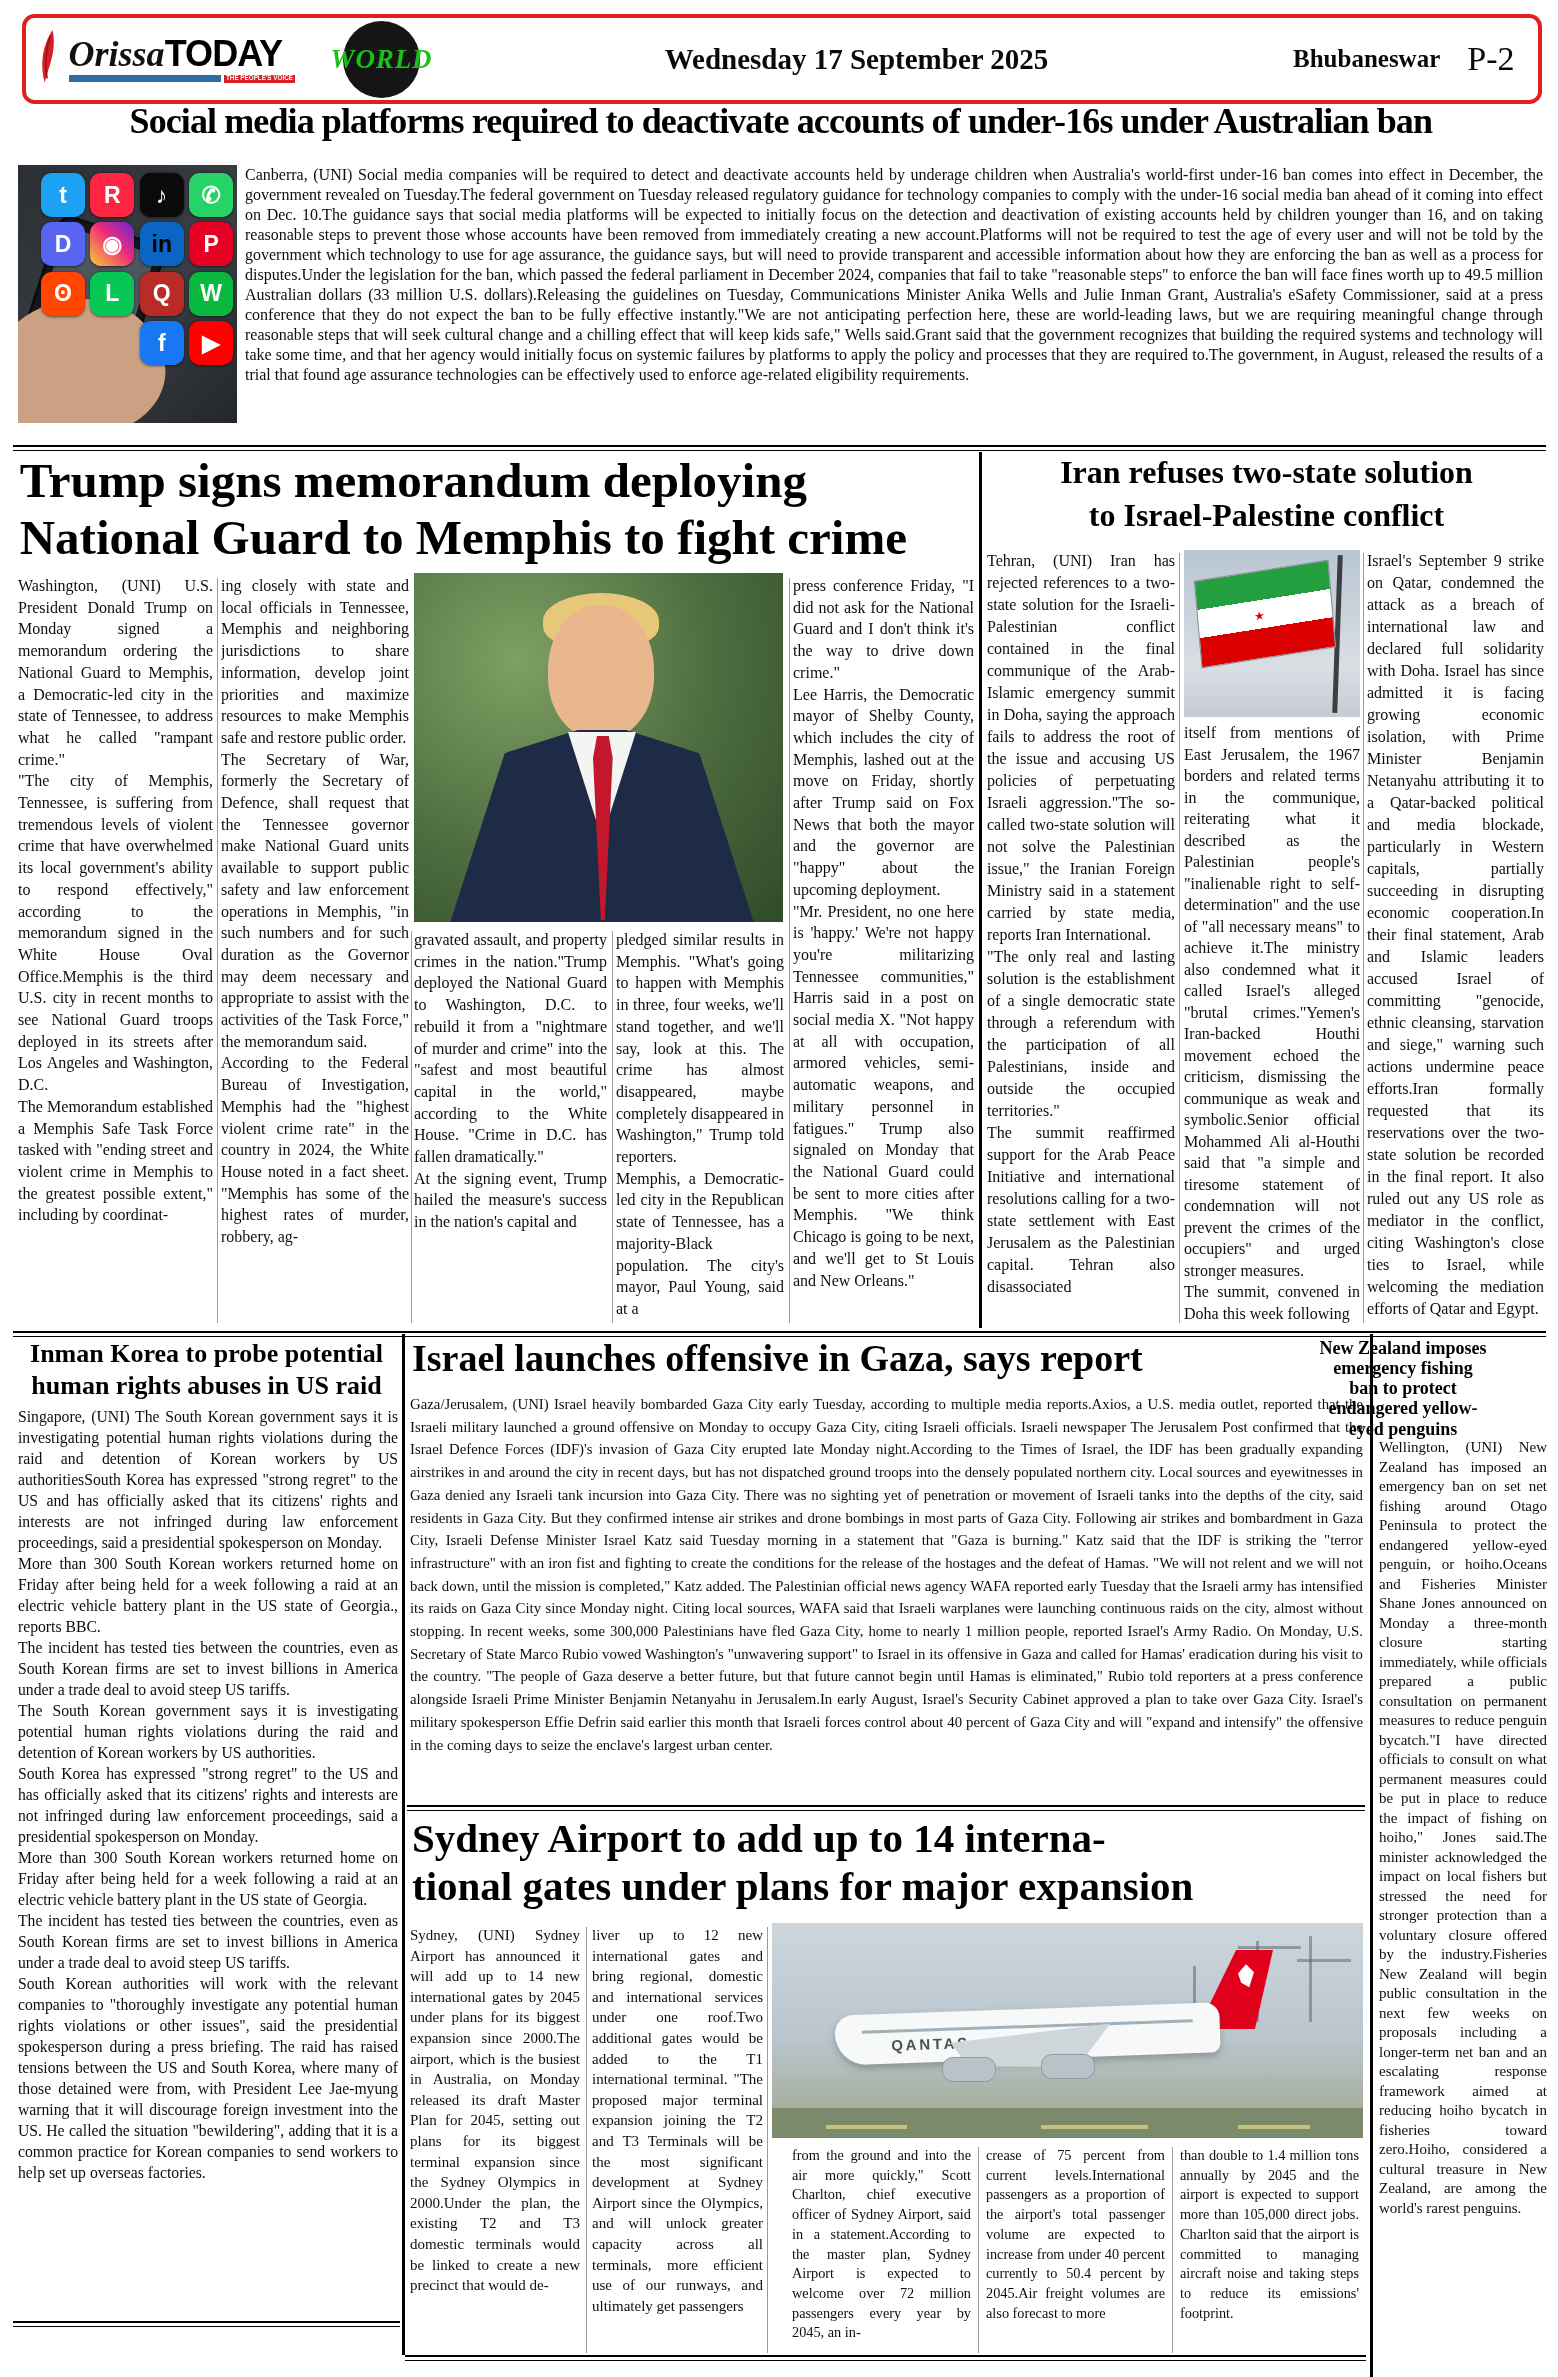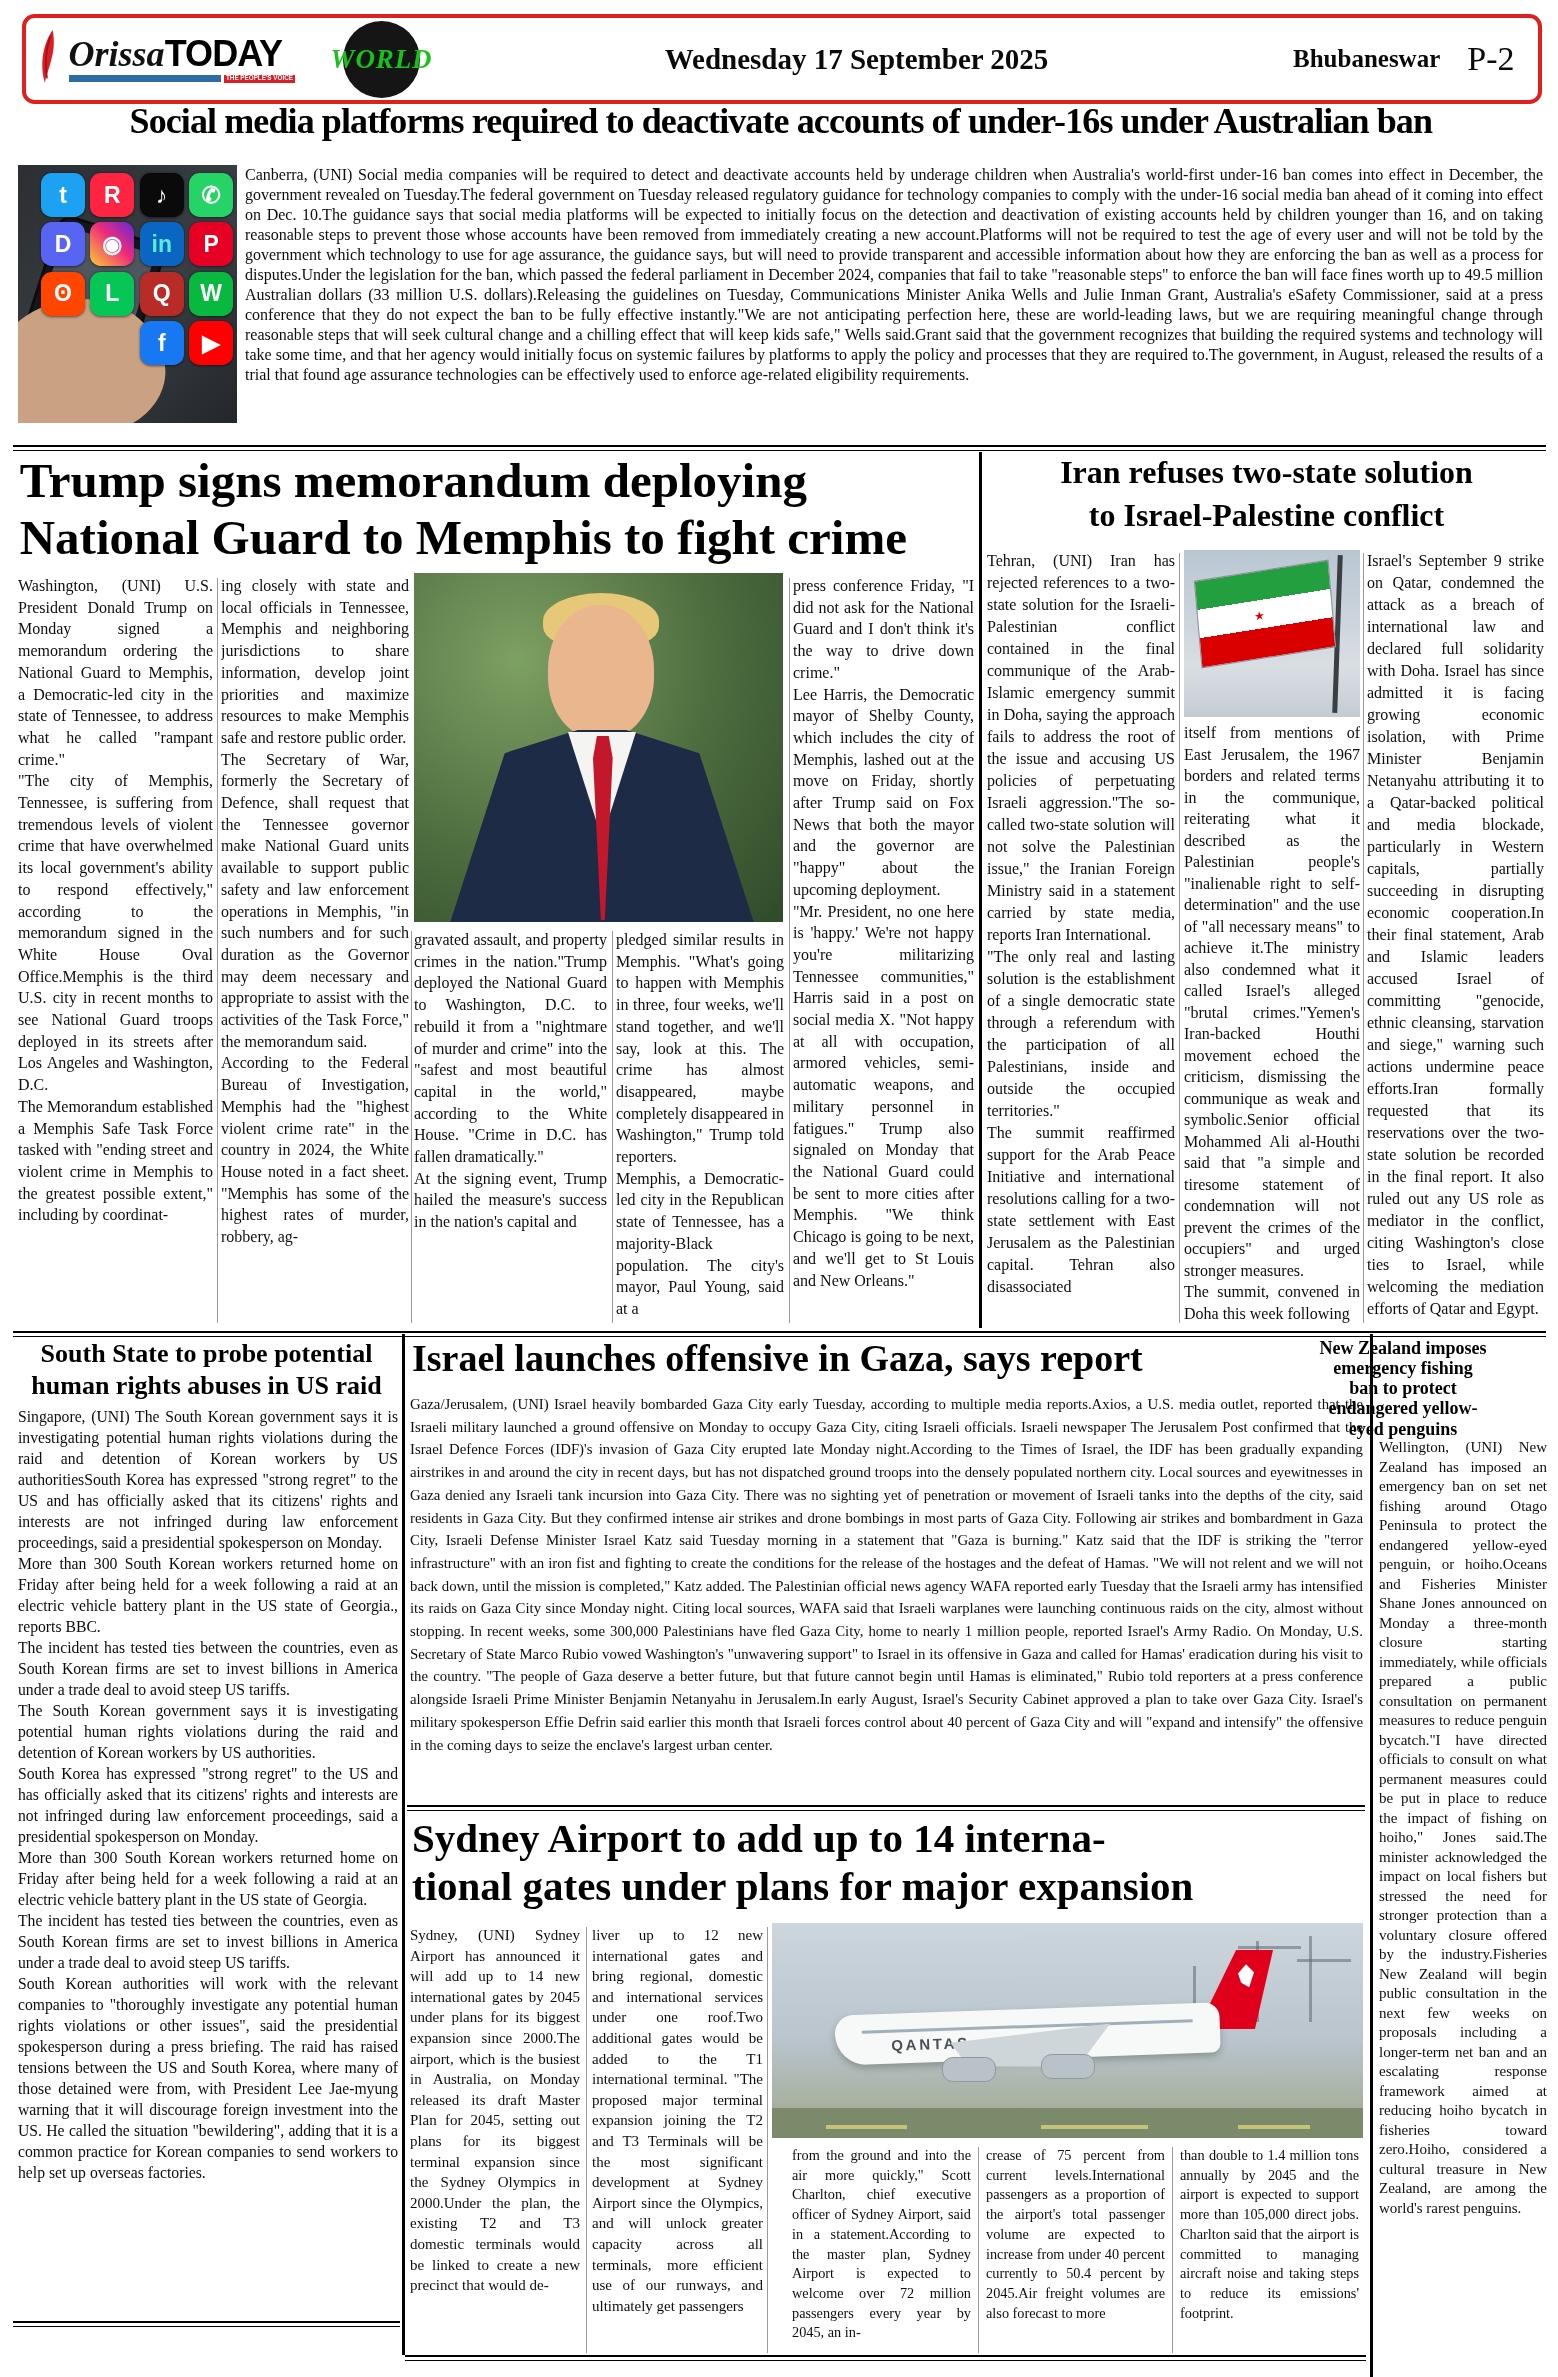--- a/index.html
+++ b/index.html
@@ -104,21 +104,21 @@
         <div class="phone-screen"></div>
       </div>
     <div class="hand"></div>
     <div class="icon-grid">
         <div class="app-icon" style="background: rgb(29, 161, 242); color: rgb(255, 255, 255);">t</div>
         <div class="app-icon" style="background: rgb(255, 36, 66); color: rgb(255, 255, 255);">R</div>
         <div class="app-icon" style="background: rgb(10, 10, 10); color: rgb(255, 255, 255);">♪</div>
         <div class="app-icon" style="background: rgb(37, 211, 102); color: rgb(255, 255, 255);">✆</div>
         <div class="app-icon" style="background: rgb(88, 101, 242); color: rgb(255, 255, 255);">D</div>
         <div class="app-icon" style="background: linear-gradient(45deg, rgb(249, 206, 52), rgb(238, 42, 123) 55%, rgb(98, 40, 215)); color: rgb(255, 255, 255);">◉</div>
-        <div class="app-icon" style="background: rgb(10, 102, 194); color: #5eead4;">in</div>
+        <div class="app-icon" style="background: rgb(10, 102, 194); color: #000000;">in</div>
         <div class="app-icon" style="background: rgb(230, 0, 35); color: rgb(255, 255, 255);">P</div>
         <div class="app-icon" style="background: rgb(255, 69, 0); color: rgb(255, 255, 255);">ʘ</div>
         <div class="app-icon" style="background: rgb(6, 199, 85); color: rgb(255, 255, 255);">L</div>
         <div class="app-icon" style="background: rgb(185, 43, 39); color: rgb(255, 255, 255);">Q</div>
         <div class="app-icon" style="background: rgb(9, 184, 62); color: rgb(255, 255, 255);">W</div>
         <div class="app-icon" style="background: rgb(24, 119, 242); color: rgb(255, 255, 255);">f</div>
         <div class="app-icon" style="background: rgb(255, 0, 0); color: rgb(255, 255, 255);">▶</div>
       </div>
   </div>
 
@@ -175,21 +175,21 @@
 
   <div class="abs body-text" style="left:1184px;top:722px;width:176px;height:604px;font-size:16px;line-height:21.5px;">itself from mentions of East Jerusalem, the 1967 borders and related terms in the communique, reiterating what it described as the Palestinian people's "inalienable right to self-determination" and the use of "all necessary means" to achieve it.The ministry also condemned what it called Israel's alleged "brutal crimes."Yemen's Iran-backed Houthi movement echoed the criticism, dismissing the communique as weak and symbolic.Senior official Mohammed Ali al-Houthi said that "a simple and tiresome statement of condemnation will not prevent the crimes of the occupiers" and urged stronger measures.
 The summit, convened in Doha this week following</div>
   <div class="abs body-text" style="left:1367px;top:550px;width:177px;height:775px;font-size:16px;line-height:22px;">Israel's September 9 strike on Qatar, condemned the attack as a breach of international law and declared full solidarity with Doha. Israel has since admitted it is facing growing economic isolation, with Prime Minister Benjamin Netanyahu attributing it to a Qatar-backed political and media blockade, particularly in Western capitals, partially succeeding in disrupting economic cooperation.In their final statement, Arab and Islamic leaders accused Israel of committing "genocide, ethnic cleansing, starvation and siege," warning such actions undermine peace efforts.Iran formally requested that its reservations over the two-state solution be recorded in the final report. It also ruled out any US role as mediator in the conflict, citing Washington's close ties to Israel, while welcoming the mediation efforts of Qatar and Egypt.</div>
 
   <div class="vthin" style="left:1179px;top:553px;height:770px;"></div>
   <div class="vthin" style="left:1363px;top:553px;height:770px;"></div>
 
   <div class="hrule" style="left:13.4px;top:1331px;width:1533px;"></div>
 
-  <div class="abs headline center" style="left:16px;top:1340px;width:381px;font-size:26px;">South State to probe potential</div>
+  <div class="abs headline center" style="left:16px;top:1340px;width:381px;font-size:26px;">Inman Korea to probe potential</div>
   <div class="abs headline center" style="left:16px;top:1372px;width:381px;font-size:26px;">human rights abuses in US raid</div>
   <div class="abs body-text" style="left:18px;top:1406px;width:380px;height:912px;font-size:15.7px;line-height:21px;">Singapore,  (UNI) The South Korean government says it is investigating potential human rights violations during the raid and detention of Korean workers by US authoritiesSouth Korea has expressed "strong regret" to the US and has officially asked that its citizens' rights and interests are not infringed during law enforcement proceedings, said a presidential spokesperson on Monday.
 More than 300 South Korean workers returned home on Friday after being held for a week following a raid at an electric vehicle battery plant in the US state of Georgia., reports BBC.
 The incident has tested ties between the countries, even as South Korean firms are set to invest billions in America under a trade deal to avoid steep US tariffs.
 The South Korean government says it is investigating potential human rights violations during the raid and detention of Korean workers by US authorities.
 South Korea has expressed "strong regret" to the US and has officially asked that its citizens' rights and interests are not infringed during law enforcement proceedings, said a presidential spokesperson on Monday.
 More than 300 South Korean workers returned home on Friday after being held for a week following a raid at an electric vehicle battery plant in the US state of Georgia.
 The incident has tested ties between the countries, even as South Korean firms are set to invest billions in America under a trade deal to avoid steep US tariffs.
 South Korean authorities will work with the relevant companies to "thoroughly investigate any potential human rights violations or other issues", said the presidential spokesperson during a press briefing. The raid has raised tensions between the US and South Korea, where many of those detained were from, with President Lee Jae-myung warning that it will discourage foreign investment into the US. He called the situation "bewildering", adding that it is a common practice for Korean companies to send workers to help set up overseas factories.</div>
   <div class="hrule" style="left:13.4px;top:2321px;width:387px;"></div>

